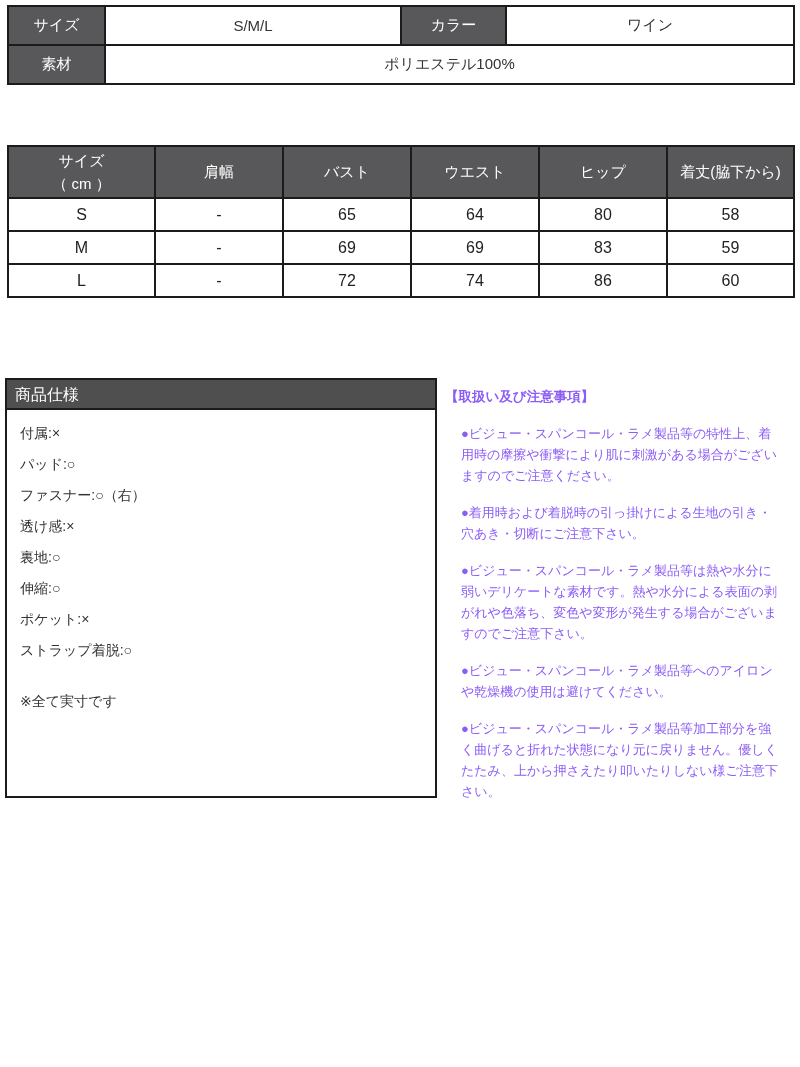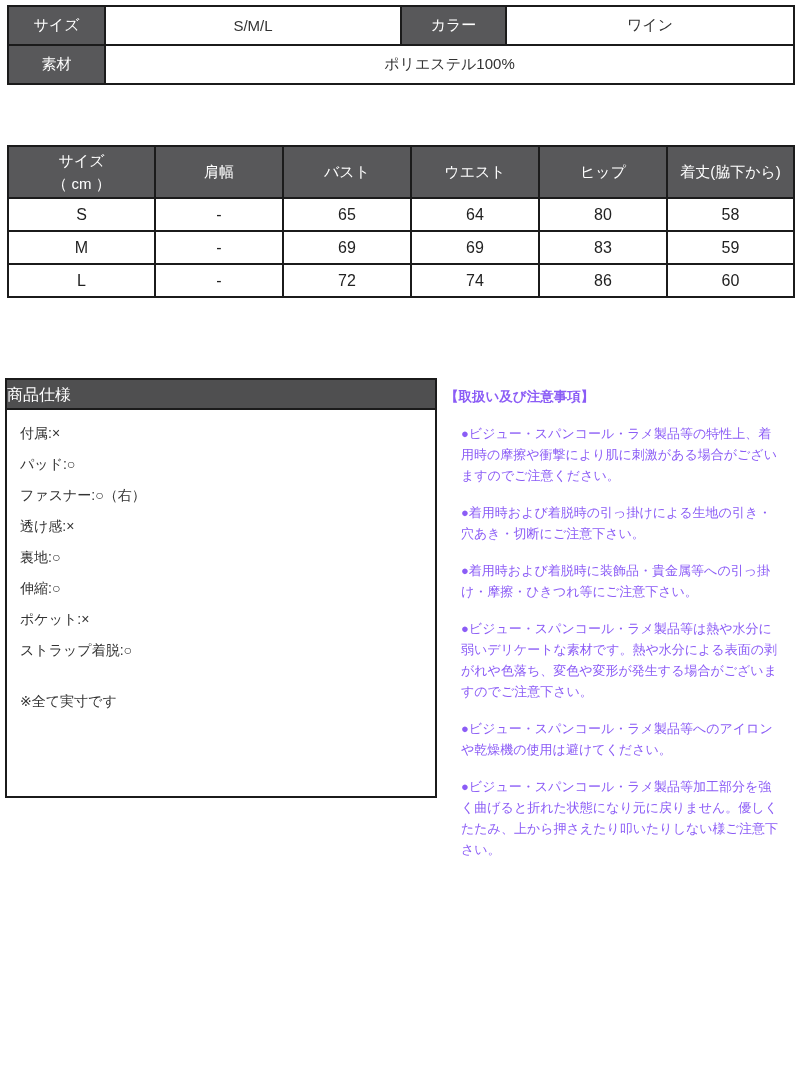--- a/index.html
+++ b/index.html
@@ -62,21 +62,21 @@
     width: 432px; height: 420px;
     border: 2px solid #1b1b1b;
     background: #ffffff;
   }
   .spec-box-header {
     background: #4f4f50;
     color: #ffffff;
     font-size: 16px;
     height: 30px;
     line-height: 30px;
-    padding-left: 0;
+    padding-left: 8px;
     border-bottom: 2px solid #1b1b1b;
   }
   .spec-list {
     padding: 8px 0 0 13px;
     font-size: 14px;
     color: #333333;
   }
   .spec-item { line-height: 31px; }
   .spec-note {
     padding: 20px 12px 0 13px;
@@ -183,17 +183,16 @@
     <div class="spec-item">ポケット:×</div>
     <div class="spec-item">ストラップ着脱:○</div>
   </div>
   <div class="spec-note">※全て実寸です</div>
 </div>
 
 <div class="care-section">
   <div class="care-heading">【取扱い及び注意事項】</div>
   <p class="care-bullet">●ビジュー・スパンコール・ラメ製品等の特性上、着用時の摩擦や衝撃により肌に刺激がある場合がございますのでご注意ください。</p>
   <p class="care-bullet">●着用時および着脱時の引っ掛けによる生地の引き・穴あき・切断にご注意下さい。</p>
-  <p class="care-bullet">●着用時および着脱時に装飾品・貴金属等への引っ掛け・摩擦・ひきつれ等にご注意下さい。</p>
   <p class="care-bullet">●ビジュー・スパンコール・ラメ製品等は熱や水分に弱いデリケートな素材です。熱や水分による表面の剥がれや色落ち、変色や変形が発生する場合がございますのでご注意下さい。</p>
   <p class="care-bullet">●ビジュー・スパンコール・ラメ製品等へのアイロンや乾燥機の使用は避けてください。</p>
   <p class="care-bullet">●ビジュー・スパンコール・ラメ製品等加工部分を強く曲げると折れた状態になり元に戻りません。優しくたたみ、上から押さえたり叩いたりしない様ご注意下さい。</p>
 </div>
 
 </body></html>

